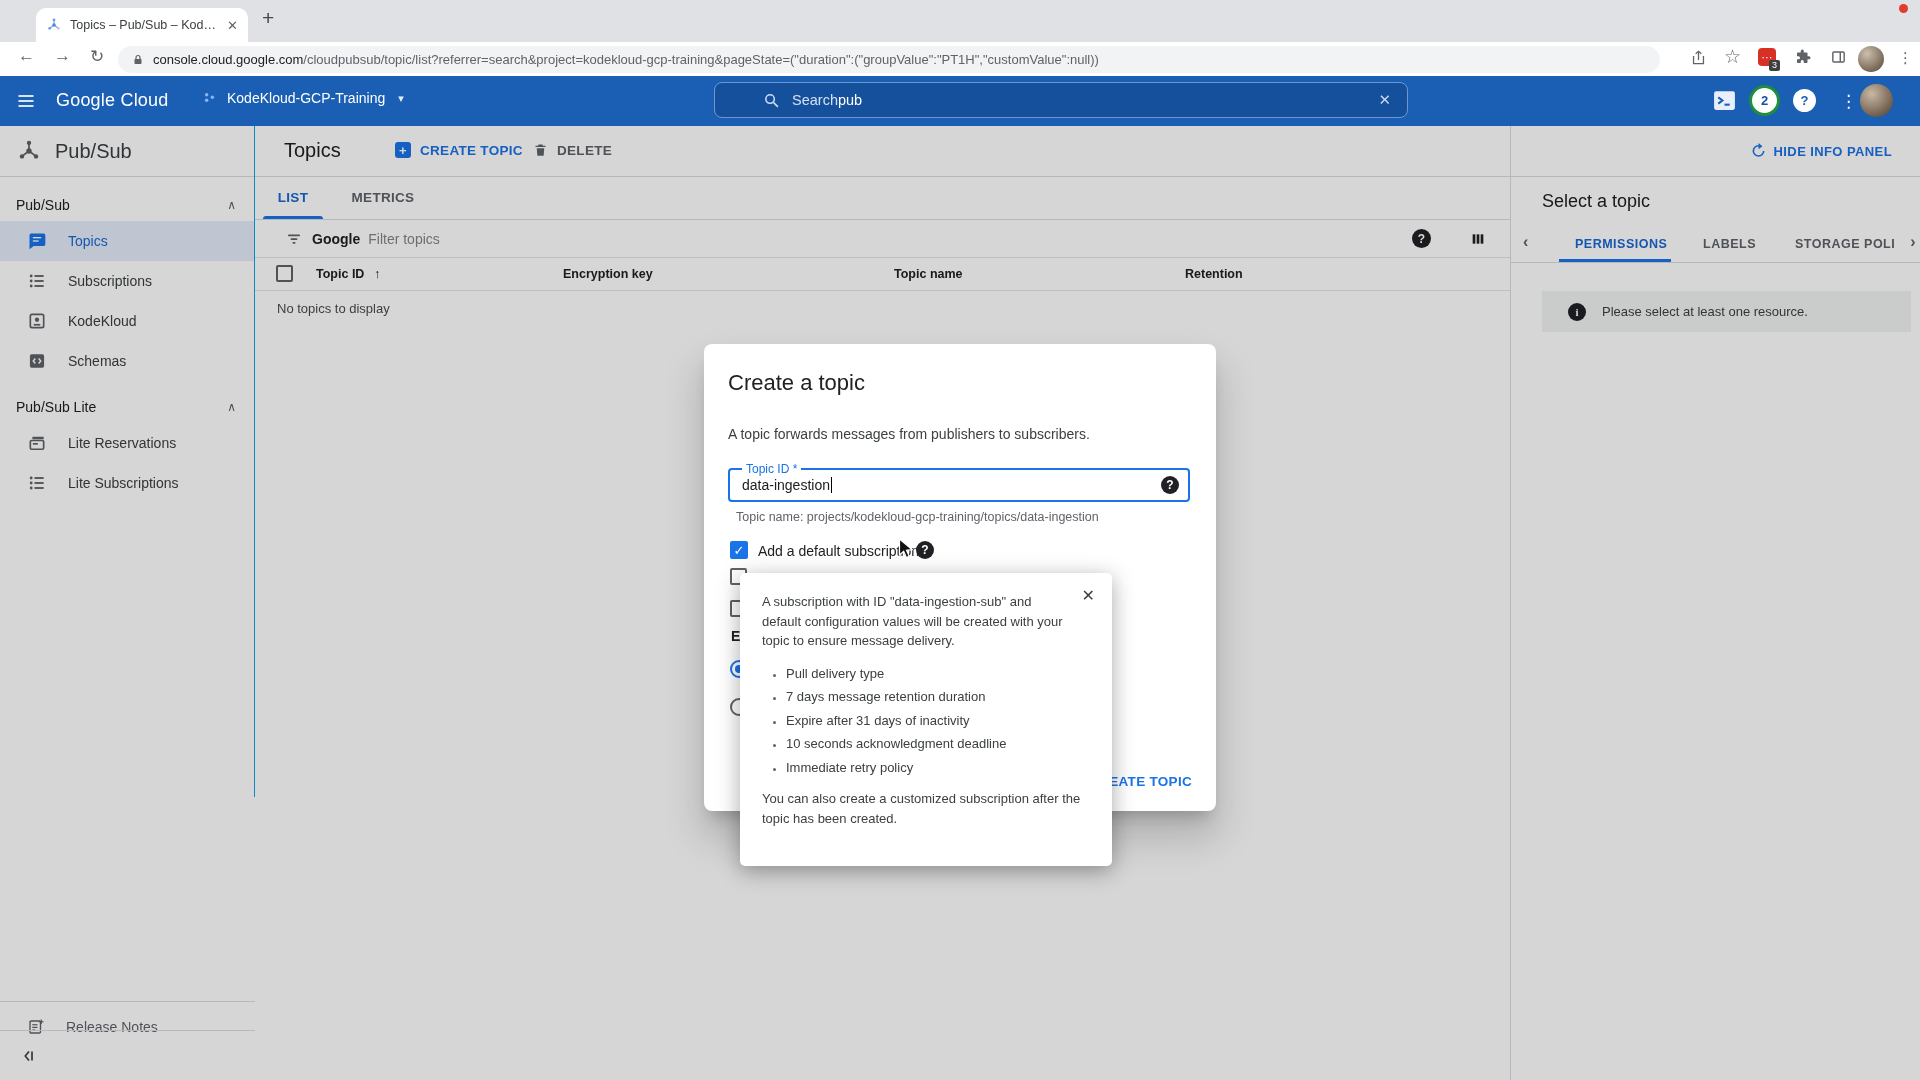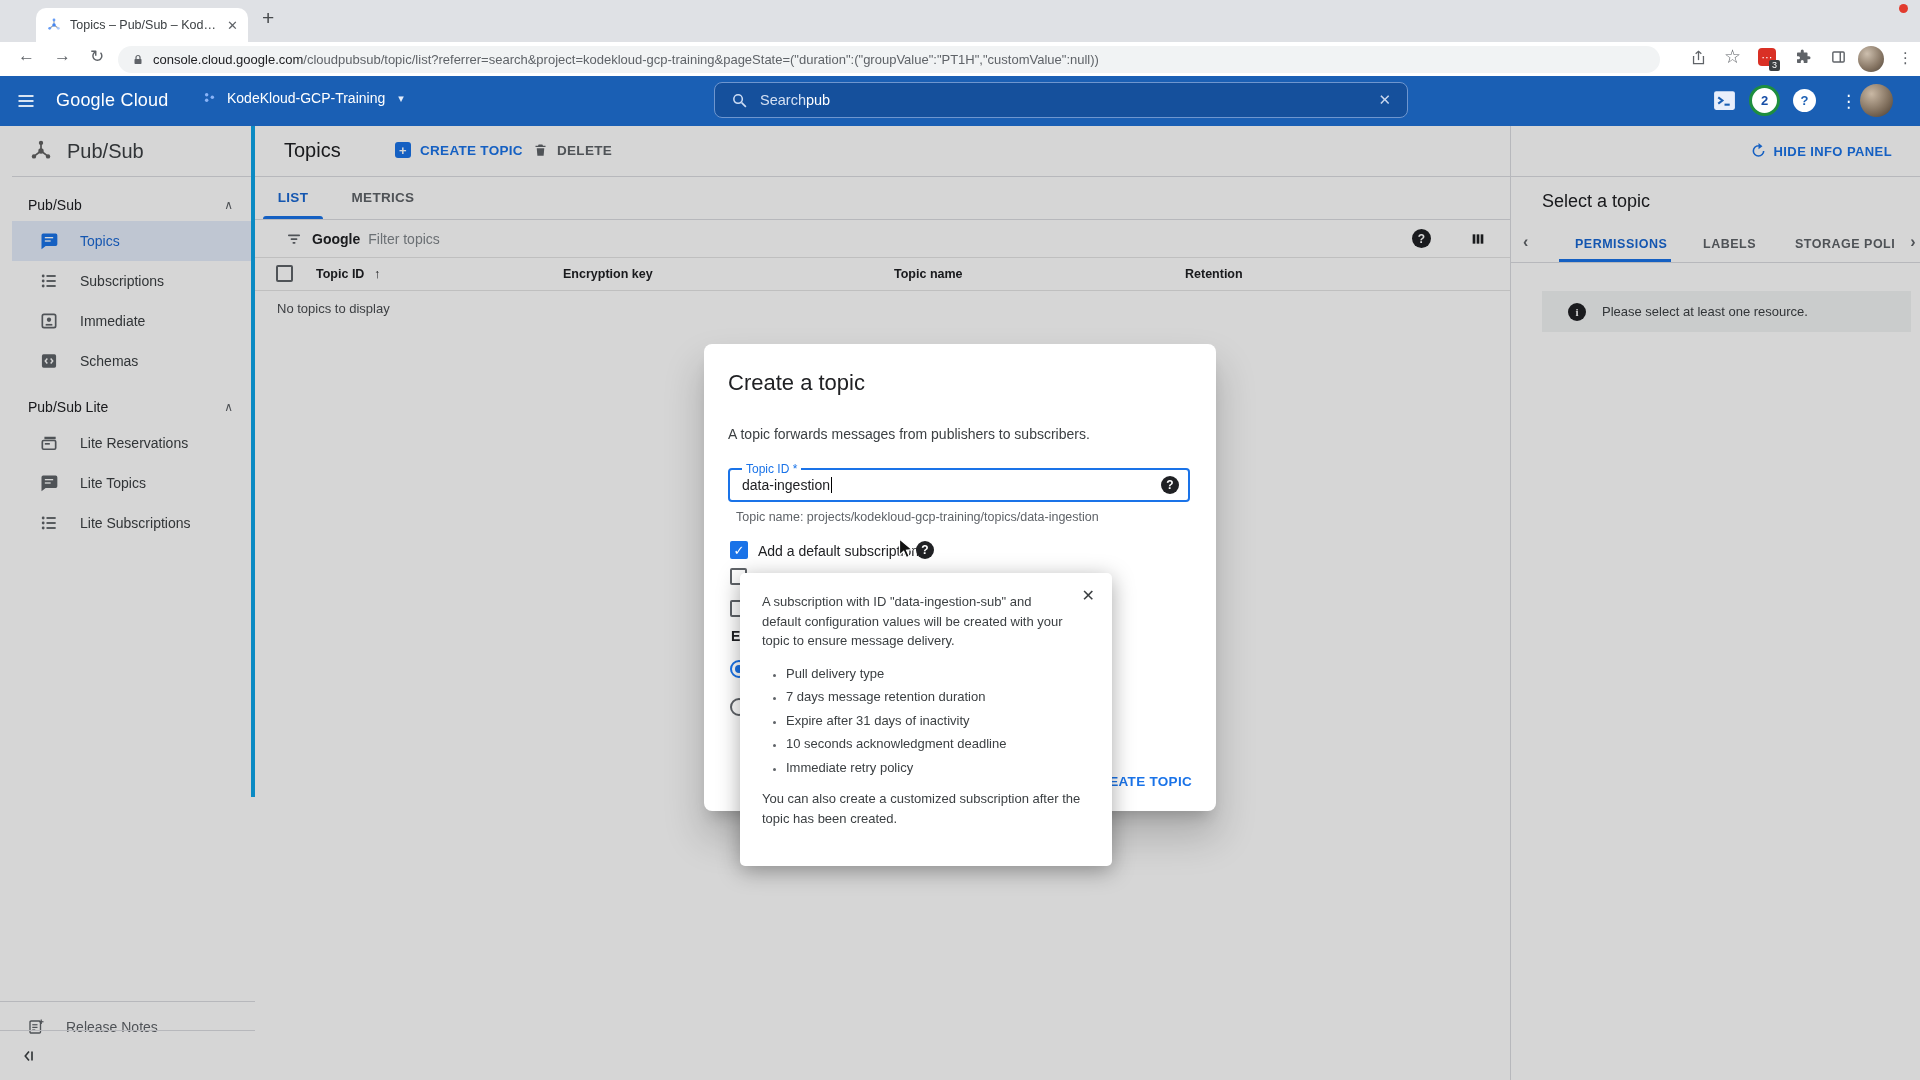--- a/index.html
+++ b/index.html
@@ -27,39 +27,39 @@
         padding:0 3px;border-radius:2px;line-height:11px;}
   .chromeavatar{width:26px;height:26px;border-radius:50%;
         background:radial-gradient(circle at 35% 30%,#cdbfae,#857462 60%,#4e443a);}
   
   .gcph{position:absolute;left:0;top:76px;width:1920px;height:50px;background:#1a5fb4;z-index:6;}
   .gcph .logo{position:absolute;left:56px;top:14px;font-size:18px;color:#fff;letter-spacing:.2px;}
   .hamb{position:absolute;left:16px;top:15px;}
   .projsel{position:absolute;left:202px;top:14px;display:flex;align-items:center;gap:9px;color:#fff;font-size:14px;}
   .projsel .caret{font-size:11px;color:#e3ecfa;margin-left:4px;}
   .searchbar{position:absolute;left:714px;top:6px;width:694px;height:36px;background:#15509c;
-        border:1px solid #6e96cf;border-radius:8px;display:flex;align-items:center;box-sizing:border-box;}
+        border:1px solid #6e96cf;border-radius:8px;display:flex;align-items:center;box-sizing:border-box;padding-left:32px;}
   .searchbar .mag{margin-left:16px;}
   .search-label{font-size:14.5px;color:#d4e0f3;margin-left:12px;}
   .search-query{font-size:14.5px;color:#fff;}
   .search-clear{position:absolute;right:16px;font-size:15px;color:#c9d7ee;}
   .hic{position:absolute;top:12px;}
   .notifc{width:25px;height:25px;border-radius:50%;background:#fff;border:3px solid #1e8e3e;
         box-sizing:content-box;display:flex;align-items:center;justify-content:center;
         font-size:13px;font-weight:bold;color:#174ea6;}
   .helpc{width:23px;height:23px;border-radius:50%;background:#fff;display:flex;align-items:center;
         justify-content:center;font-size:13px;font-weight:bold;color:#1a5fb4;}
   .kebab{font-size:17px;color:#fff;}
   .gavatar{width:33px;height:33px;border-radius:50%;
         background:radial-gradient(circle at 35% 30%,#c9b8a4,#7d6c5a 60%,#45392f);}
   
   .scrim{position:absolute;left:0;top:126px;width:1920px;height:954px;background:rgba(0,0,0,.16);z-index:5;}
   
   .sidebar{position:absolute;left:0;top:126px;width:255px;height:671px;background:#fff;
-        border-right:4px solid #0ea5e9;box-sizing:border-box;padding-left:12px;}
+        border-right:1px solid #0ea5e9;box-sizing:border-box;}
   .prod{height:50px;display:flex;align-items:center;border-bottom:1px solid #dadce0;padding-left:16px;}
   .prod-title{font-size:20px;color:#3c4043;margin-left:13px;}
   .sect{display:flex;justify-content:space-between;align-items:center;padding:20px 18px 8px 16px;}
   .sect2{padding-top:18px;}
   .sect-label{font-size:14px;color:#202124;}
   .sect-chev{font-size:12px;color:#5f6368;}
   .nitem{height:40px;display:flex;align-items:center;padding-left:27px;color:#3c4043;font-size:14px;}
   .nitem .nlabel{margin-left:21px;}
   .nitem.active{background:#e4ecfb;}
   .nitem.active .nlabel{color:#1967d2;}
@@ -295,21 +295,21 @@
           <rect x="9" y="16.9" width="11" height="2.2"></rect>
         </svg>
       <span class="nlabel">Subscriptions</span>
     </div>
     <div class="nitem">
       <svg width="20" height="20" viewBox="0 0 24 24">
           <rect x="4" y="4" width="16" height="16" rx="2" fill="none" stroke="#5f6368" stroke-width="2"></rect>
           <circle cx="12" cy="10.5" r="2.6" fill="#5f6368"></circle>
           <line x1="8" y1="16.5" x2="16" y2="16.5" stroke="#5f6368" stroke-width="2"></line>
         </svg>
-      <span class="nlabel">Immediate</span>
+      <span class="nlabel">KodeKloud</span>
     </div>
     <div class="nitem">
       <svg width="20" height="20" viewBox="0 0 24 24">
           <rect x="3.5" y="4" width="17" height="16" rx="2" fill="#5f6368"></rect>
           <g stroke="#fff" stroke-width="1.7" fill="none">
             <polyline points="10,9 7.5,12 10,15"></polyline>
             <polyline points="14,9 16.5,12 14,15"></polyline>
           </g>
         </svg>
       <span class="nlabel">Schemas</span>
@@ -318,30 +318,20 @@
       <span class="sect-label">Pub/Sub Lite</span>
       <span class="sect-chev">∧</span>
     </div>
     <div class="nitem">
       <svg width="20" height="20" viewBox="0 0 24 24">
           <rect x="6.5" y="4.5" width="13.5" height="3" fill="#5f6368"></rect>
           <rect x="4" y="9" width="16" height="10.5" rx="1.5" fill="none" stroke="#5f6368" stroke-width="2"></rect>
           <line x1="7" y1="13" x2="13" y2="13" stroke="#5f6368" stroke-width="2"></line>
         </svg>
       <span class="nlabel">Lite Reservations</span>
-    </div>
-    <div class="nitem">
-      <svg width="20" height="20" viewBox="0 0 24 24">
-          <path d="M4 3h16a2 2 0 012 2v11a2 2 0 01-2 2H8l-5 4V5a2 2 0 012-2z" fill="#5f6368"></path>
-          <g stroke="#fff" stroke-width="1.6">
-            <line x1="7" y1="8" x2="17" y2="8"></line>
-            <line x1="7" y1="12" x2="14" y2="12"></line>
-          </g>
-        </svg>
-      <span class="nlabel">Lite Topics</span>
     </div>
     <div class="nitem">
       <svg width="20" height="20" viewBox="0 0 24 24" fill="#5f6368">
           <circle cx="5" cy="6" r="1.7"></circle>
           <rect x="9" y="4.9" width="11" height="2.2"></rect>
           <circle cx="5" cy="12" r="1.7"></circle>
           <rect x="9" y="10.9" width="11" height="2.2"></rect>
           <circle cx="5" cy="18" r="1.7"></circle>
           <rect x="9" y="16.9" width="11" height="2.2"></rect>
         </svg>

